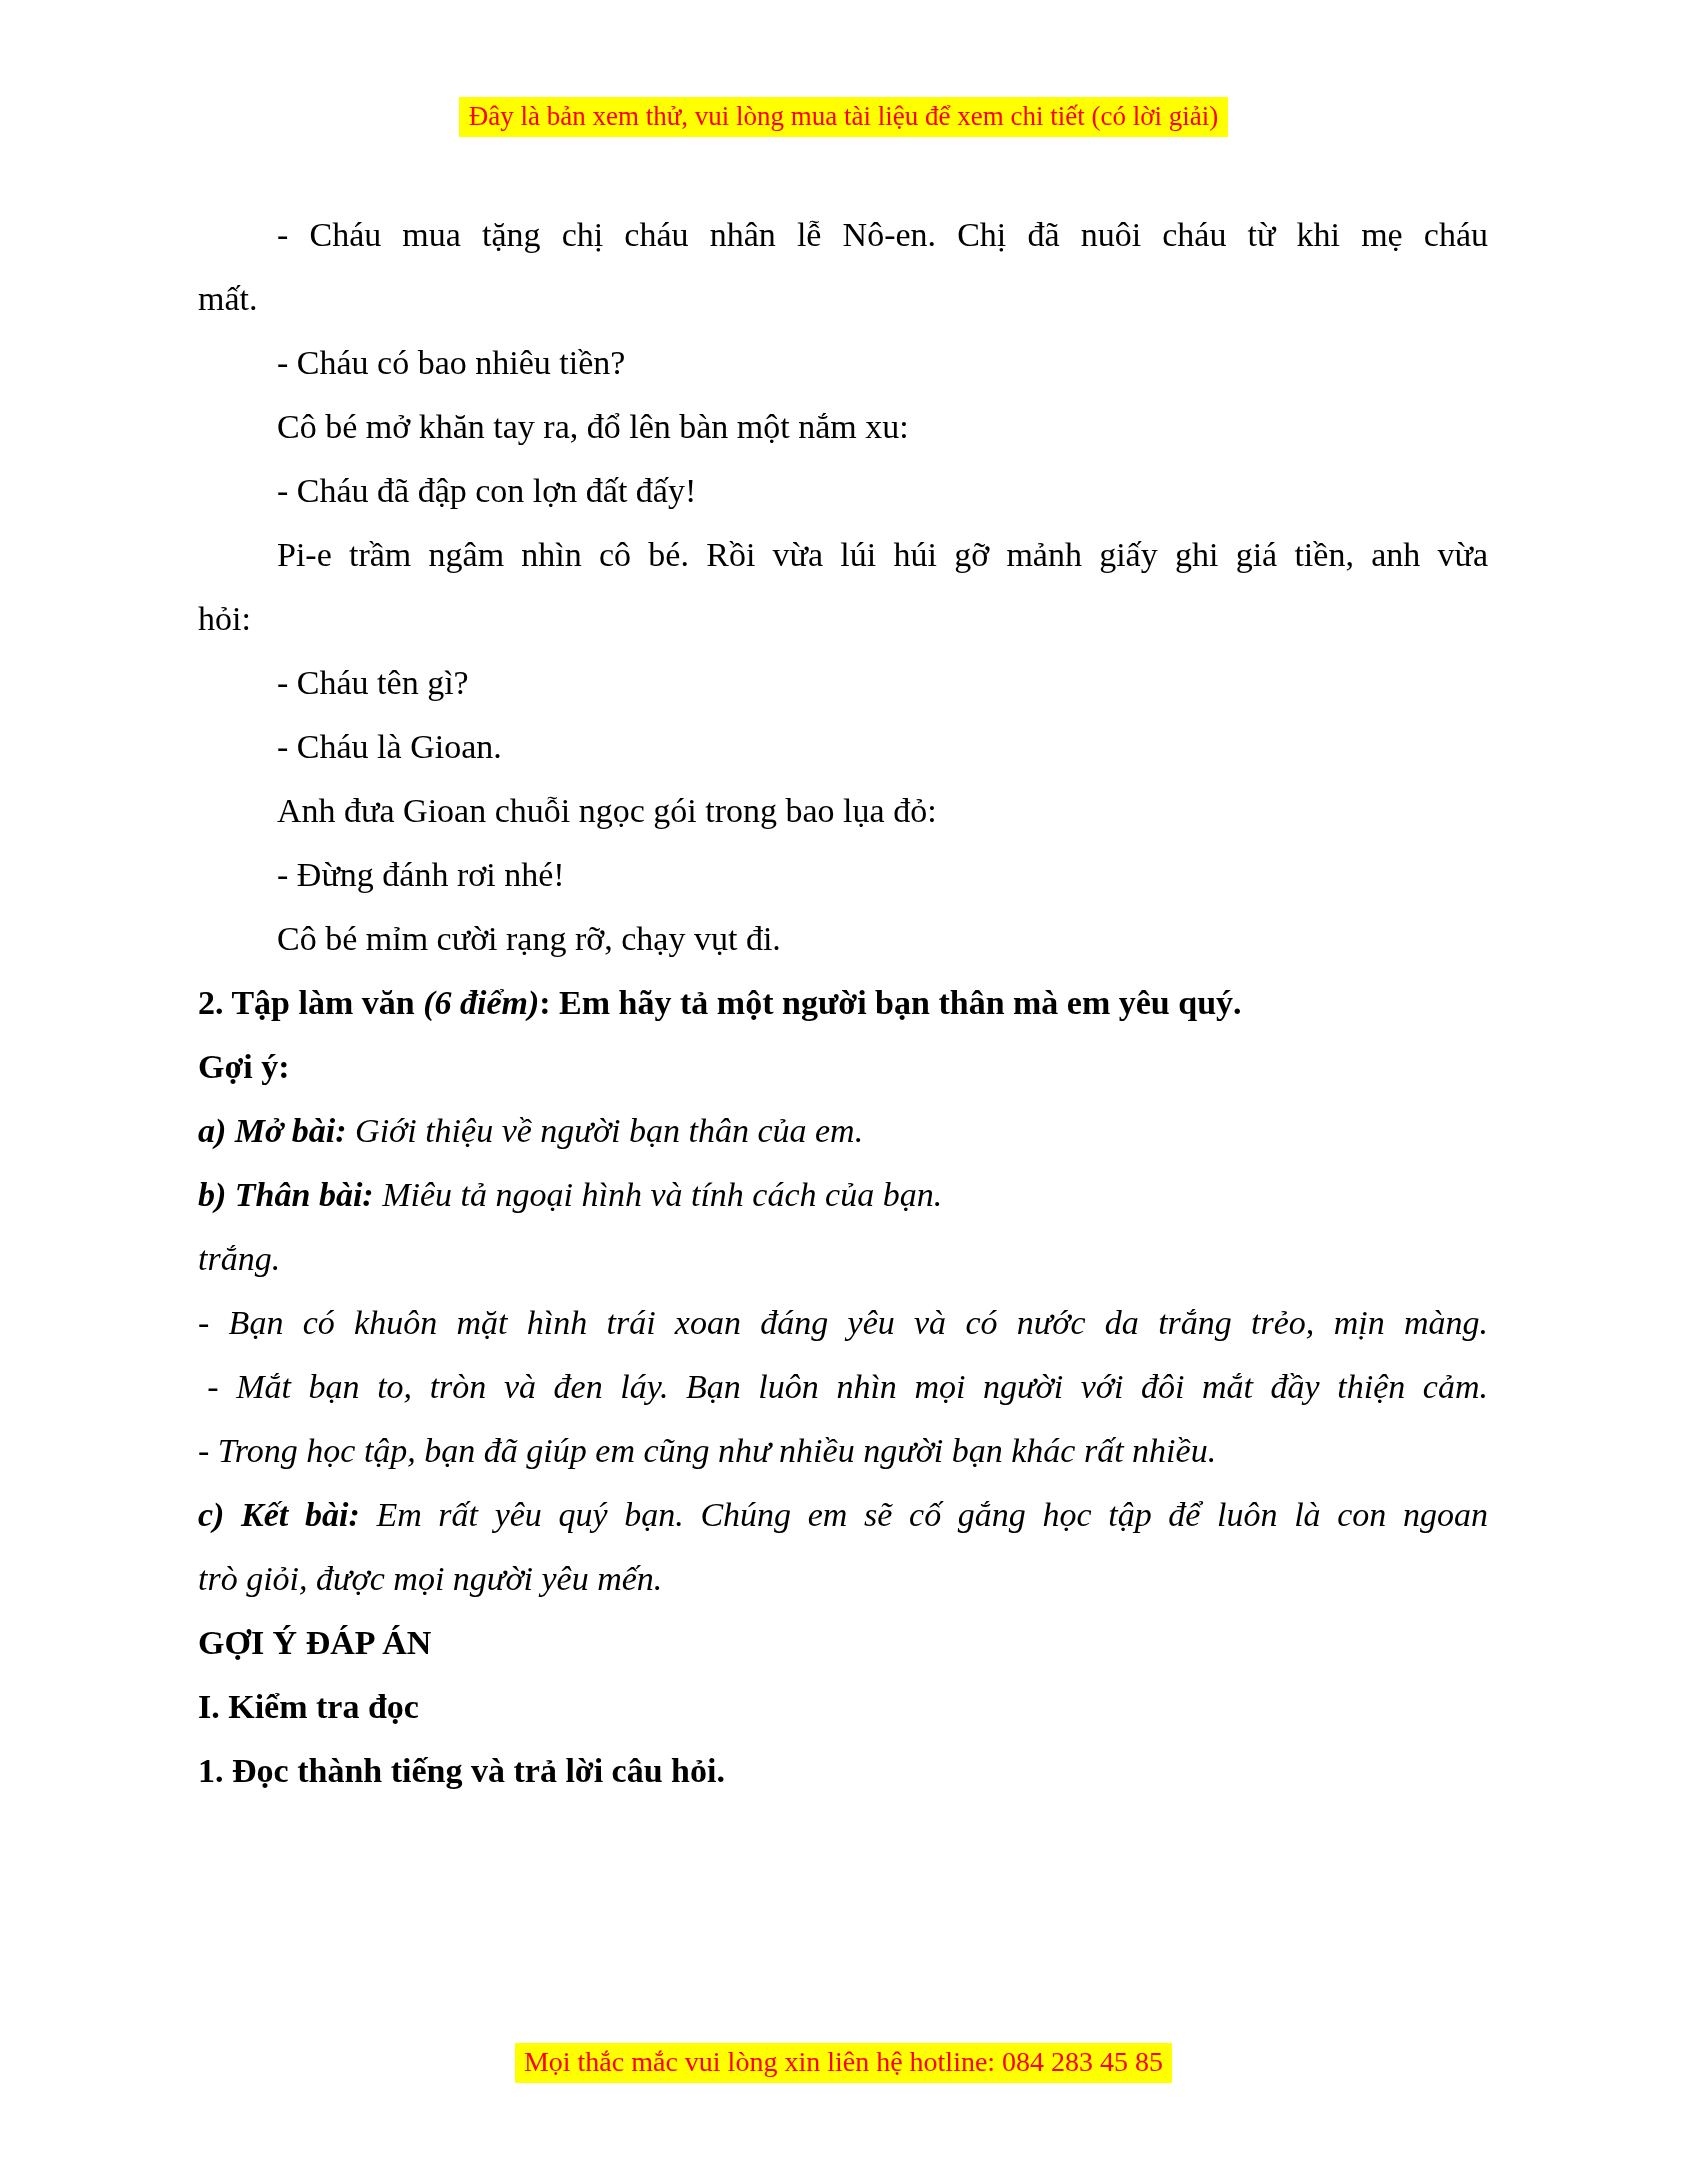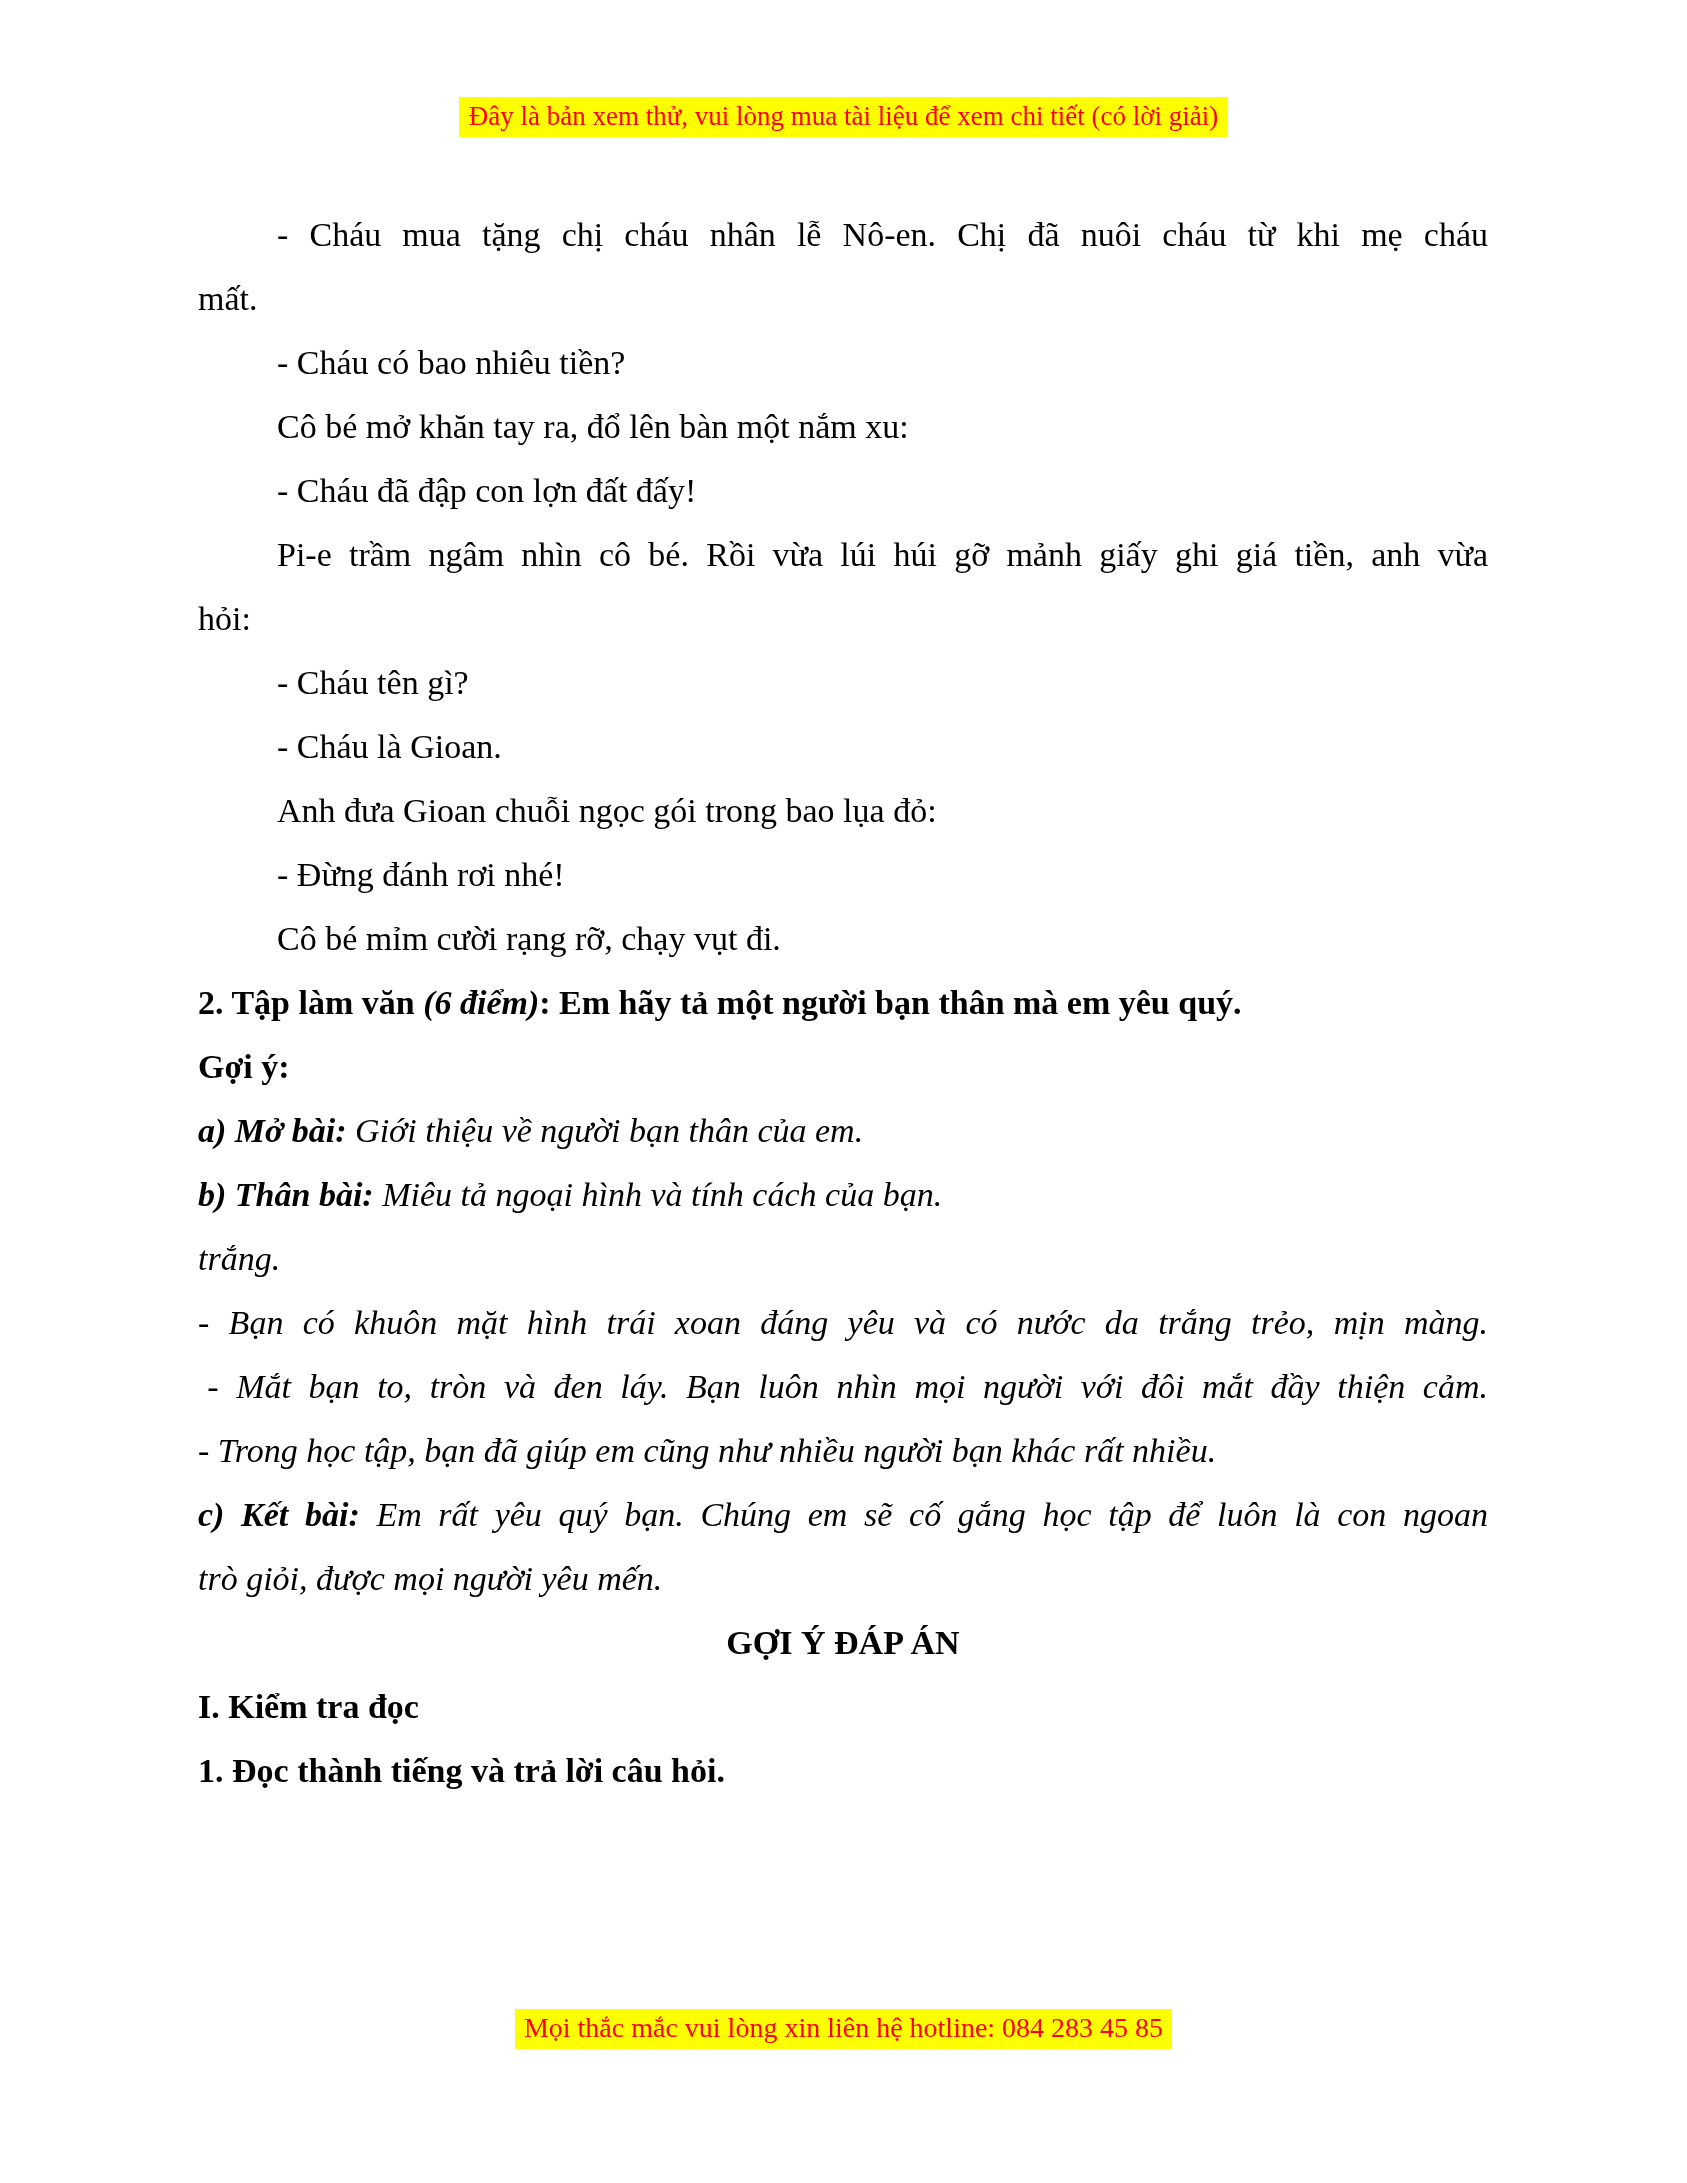--- a/index.html
+++ b/index.html
@@ -26,21 +26,21 @@
   .banner-bottom { top: 2009px; }
   .banner .hl {
     display: inline-block;
     background: #ffff00;
     color: #ff0000;
     font-weight: normal;
     font-size: 27px;
     line-height: 28px;
     padding: 5.3px 9.3px 6.6px 9.3px;
   }
-  .banner-bottom .hl { font-size: 28px; }
+  .banner-bottom .hl { font-size: 28px; margin-top: 34px; }
 
   
   .doc {
     position: absolute;
     left: 198px;
     top: 203px;
     width: 1290px;
   }
   .line {
     height: 64px;
@@ -49,21 +49,20 @@
     text-align: left;
     white-space: nowrap;
   }
   .line.justify {
     white-space: normal;
     text-align: justify;
     text-align-last: justify;
     -moz-text-align-last: justify;
   }
   .line.center {
-    text-align: center;
     white-space: normal;
   }
   .line.ind1 { padding-left: 79px; }
   .line.justify.ind1 { padding-left: 79px; width: 1211px; font-family: Liberation Serif, serif; }
   .line.ind2 { padding-left: 9.3px; }
   .seg.b { font-weight: bold; }
   .seg.i { font-style: italic; }
 </style>
 </head>
 <body>

